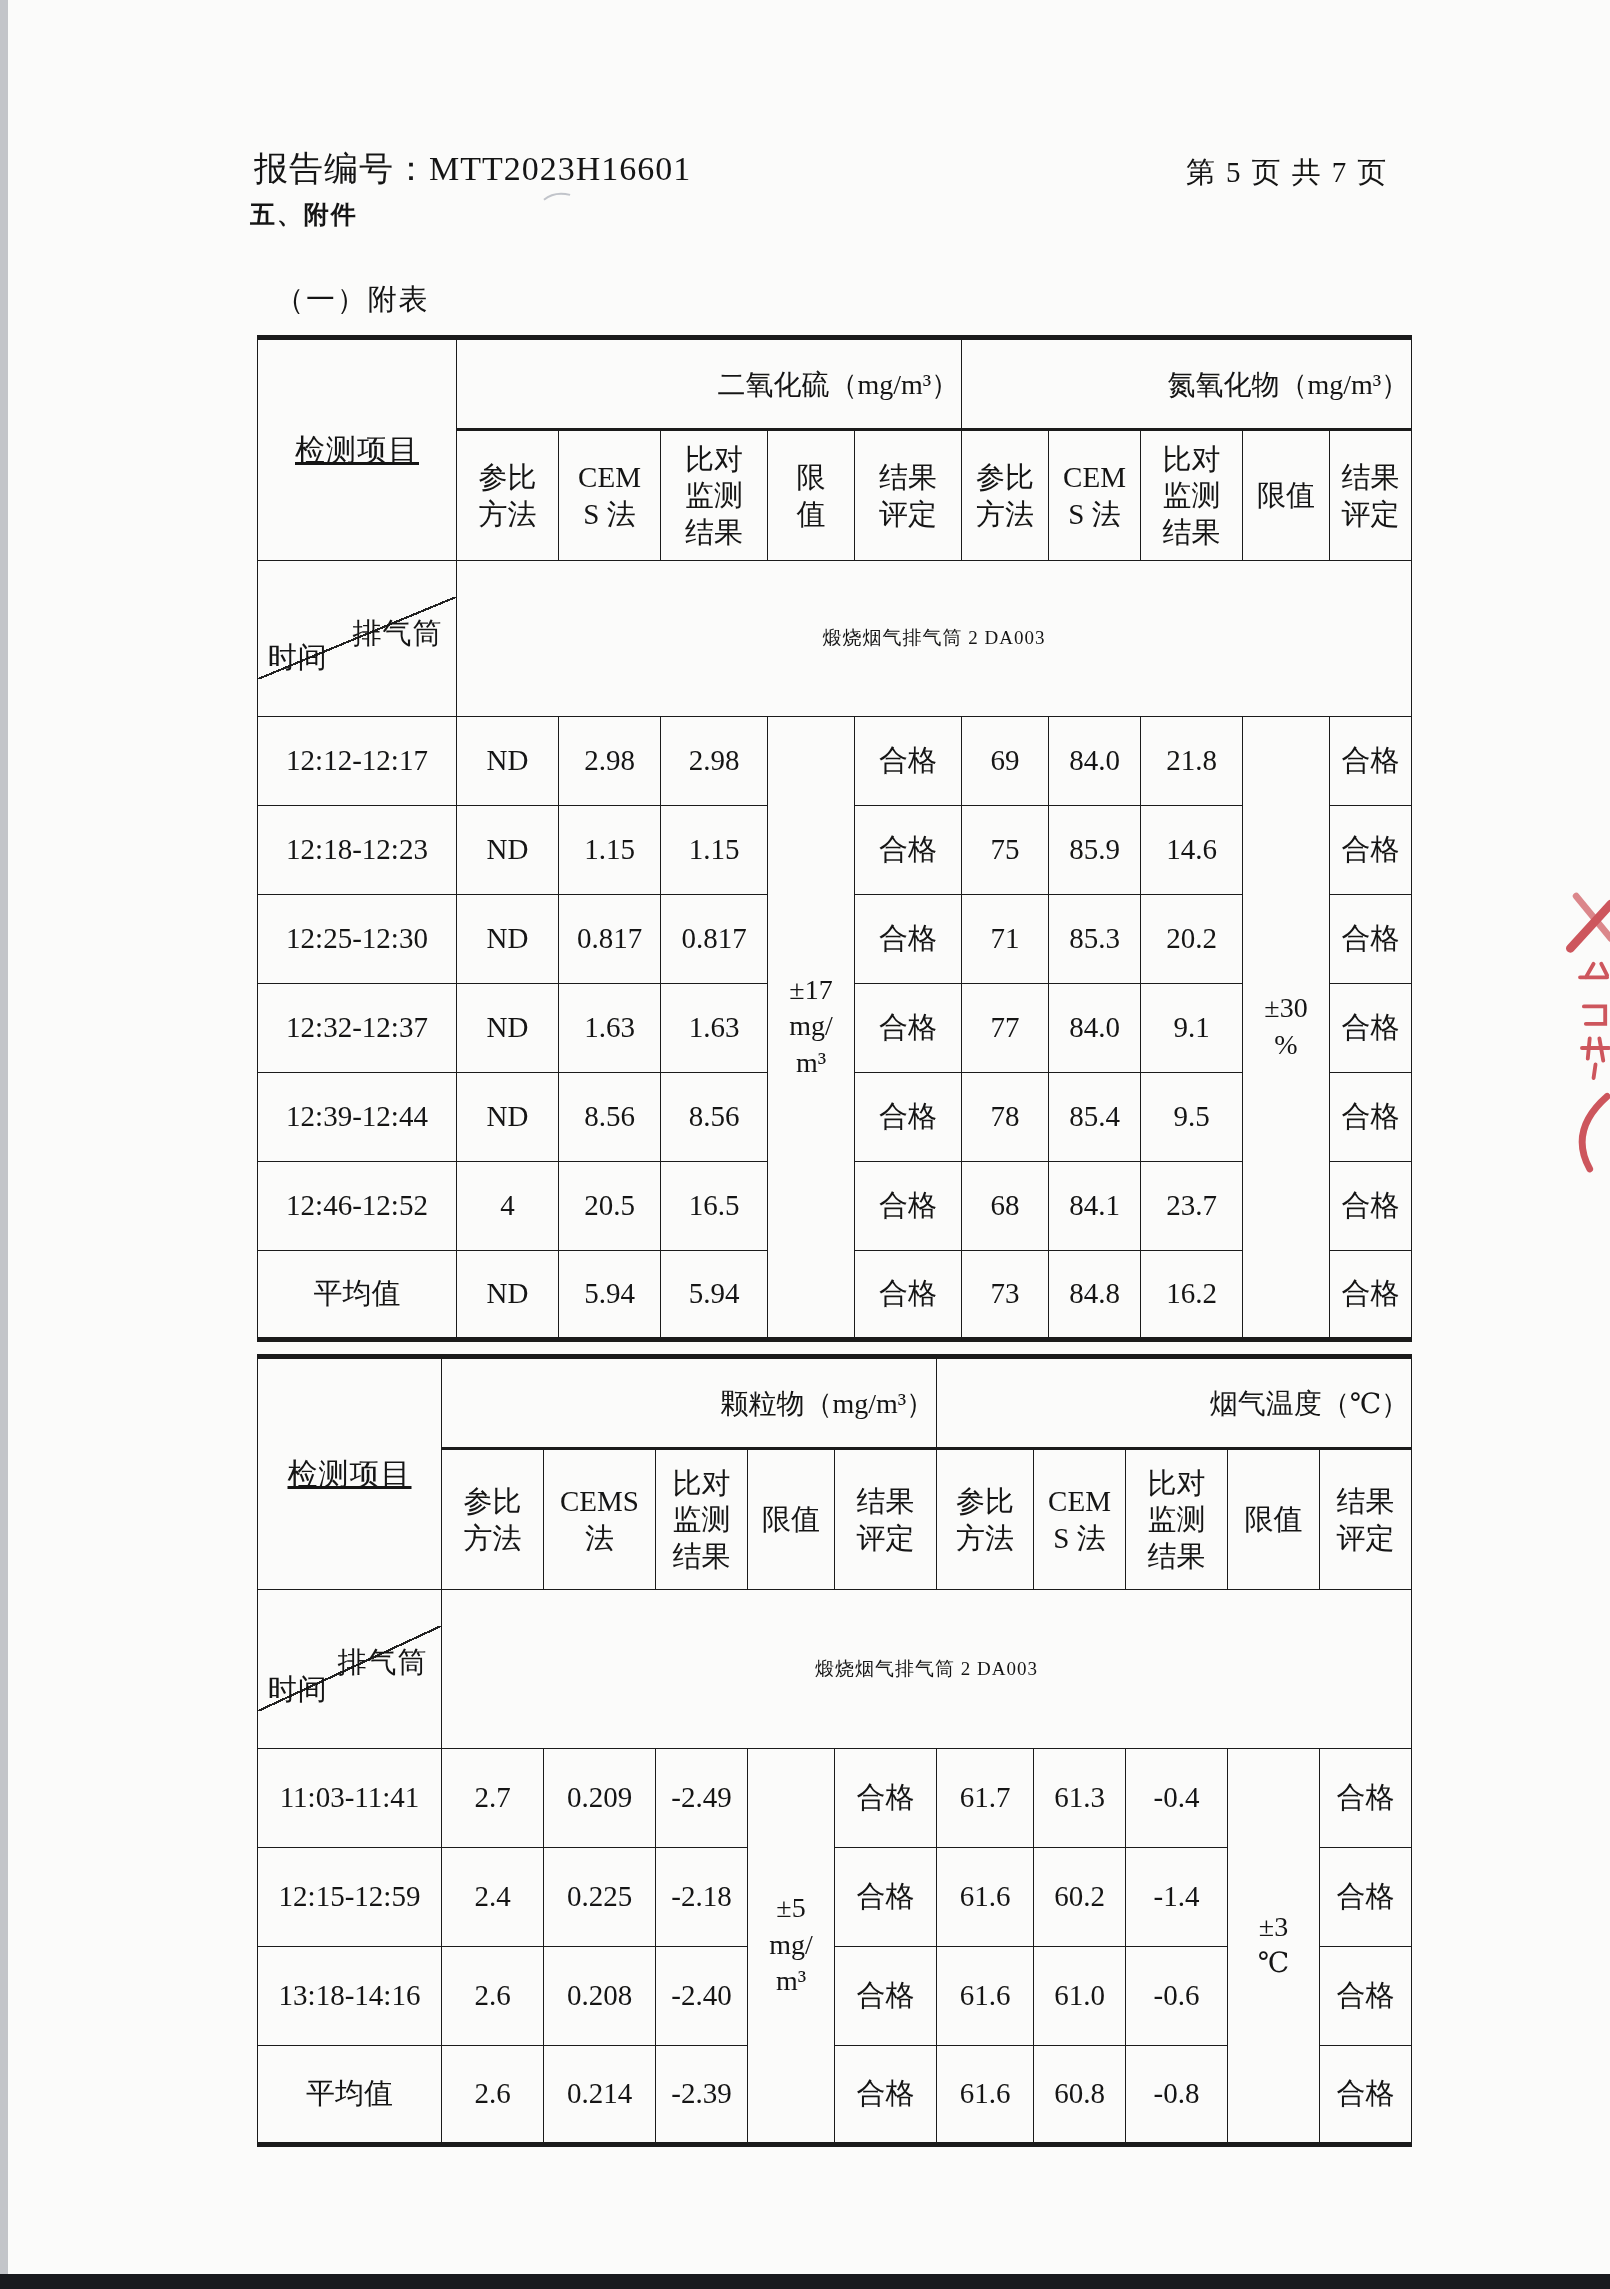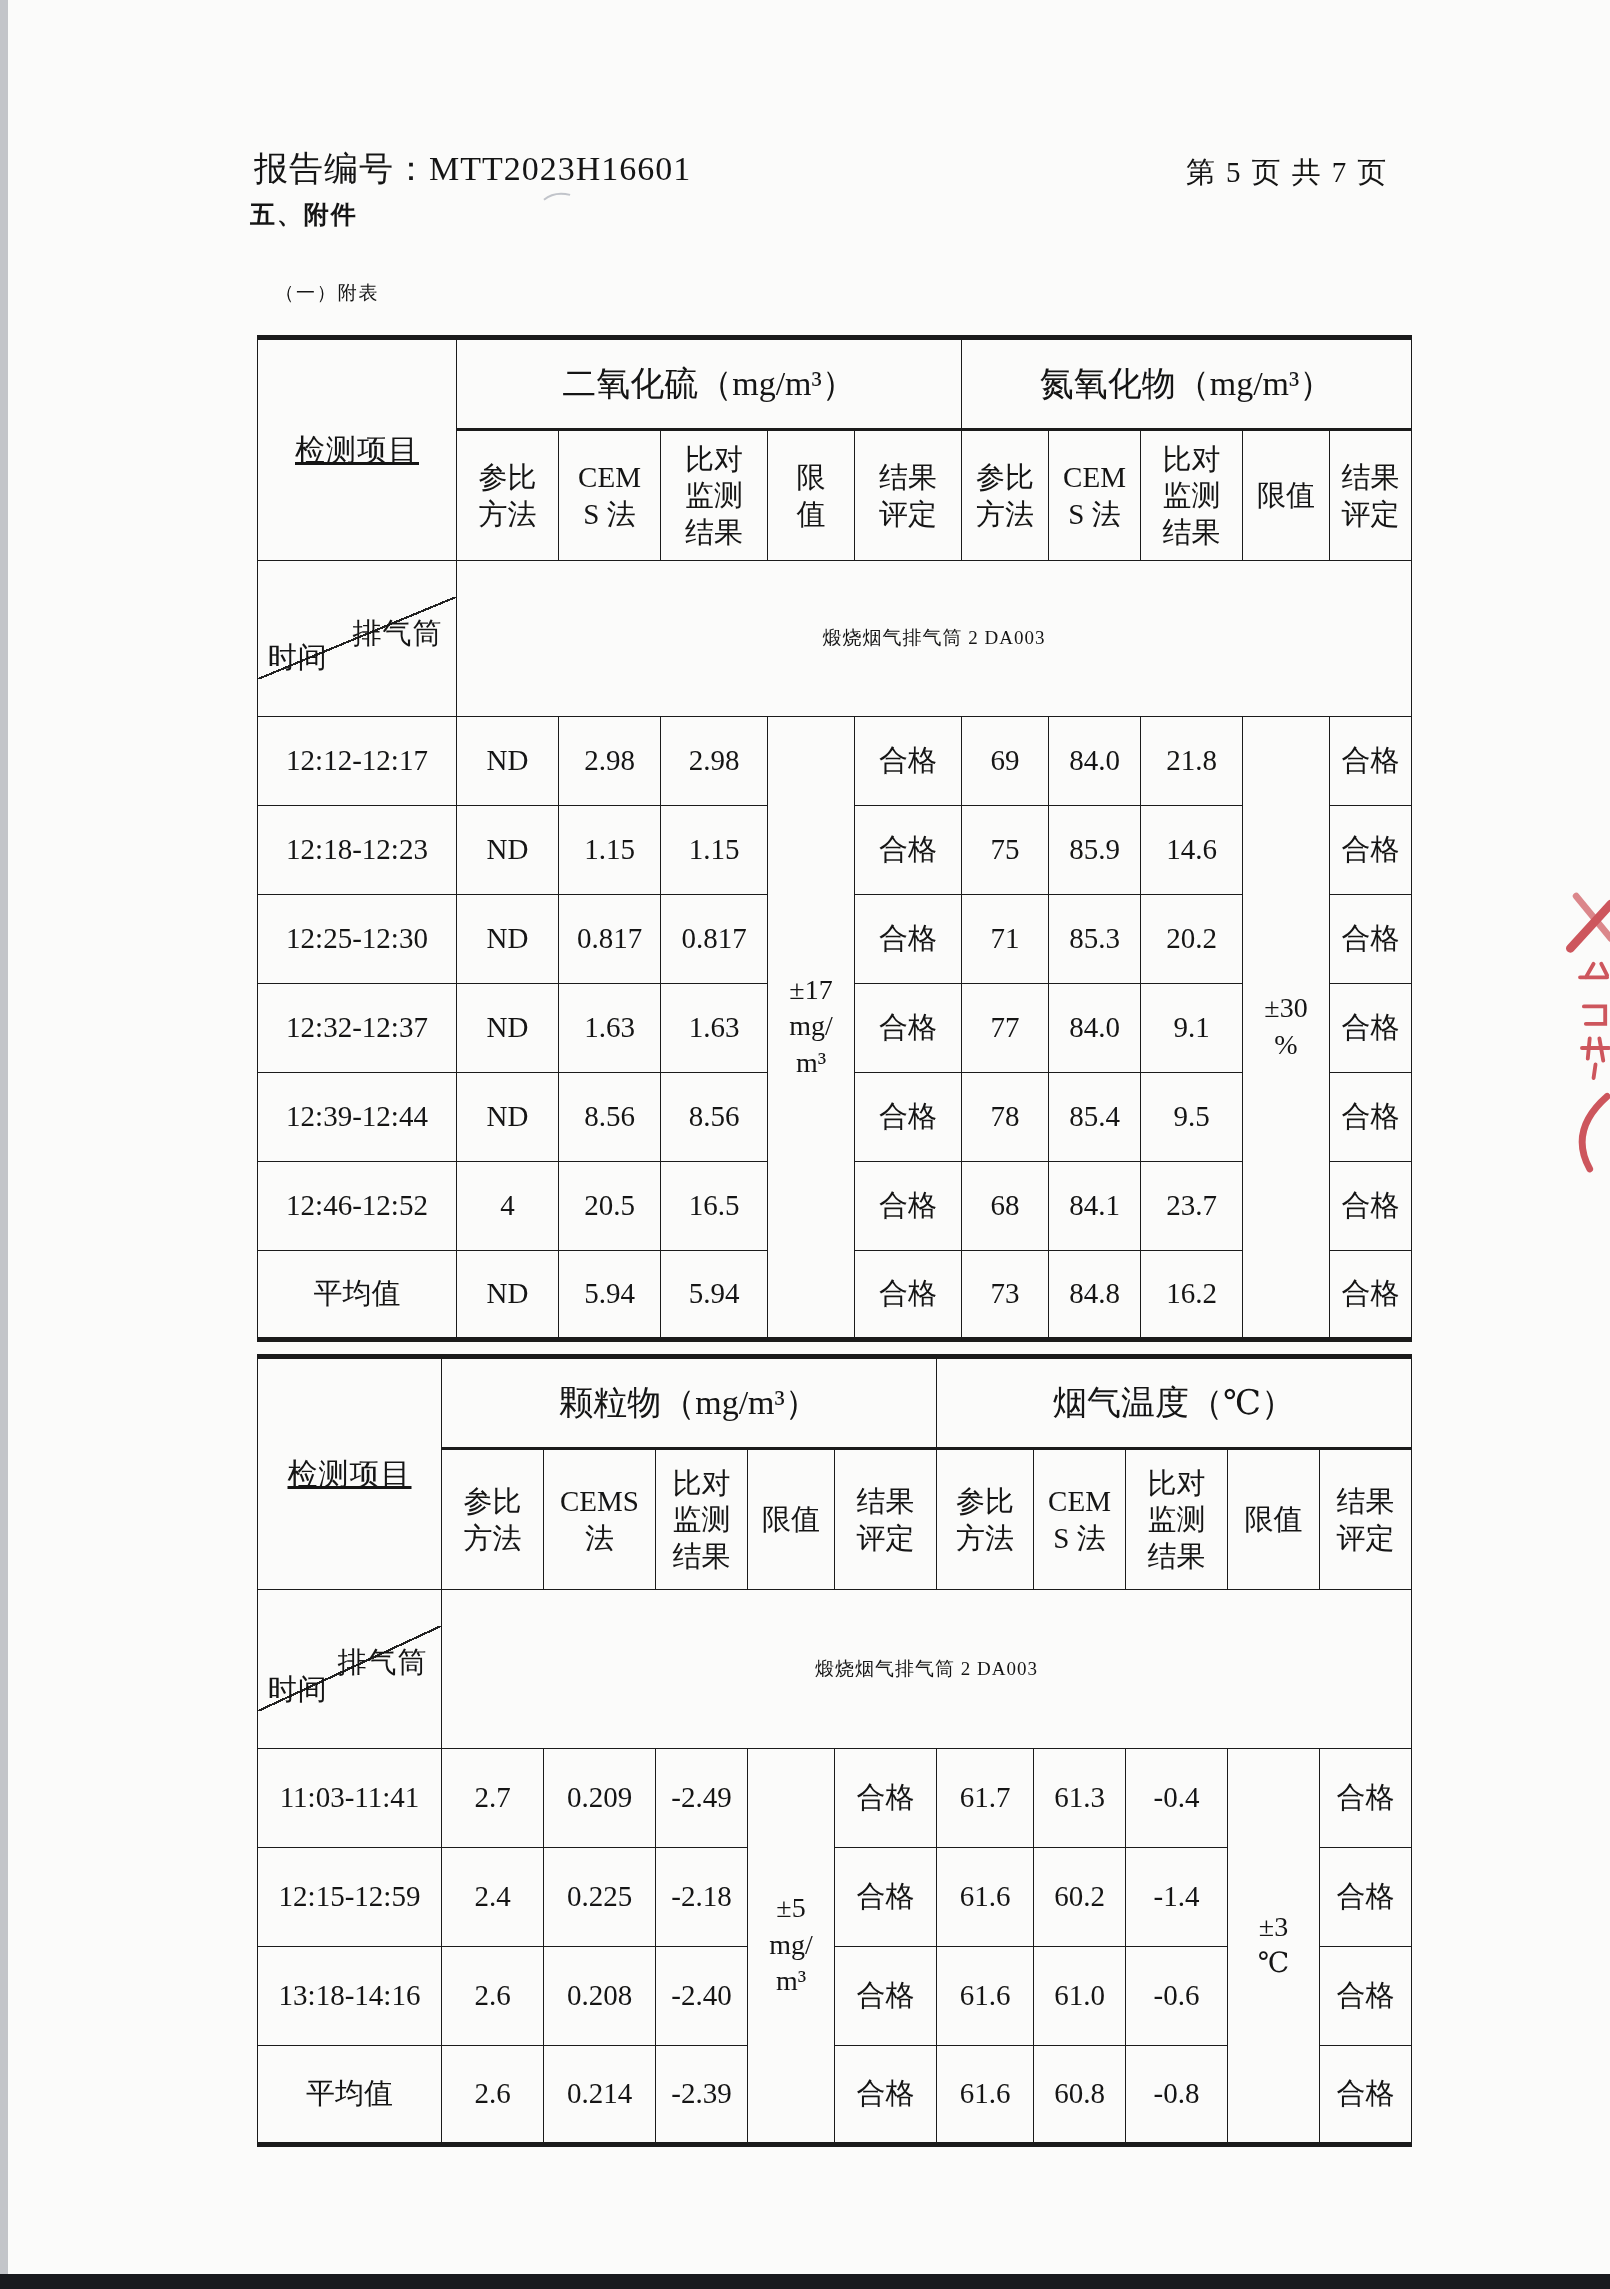--- a/index.html
+++ b/index.html
@@ -7,35 +7,35 @@
     width:1611px;height:2289px;position:relative;overflow:hidden;
     background:#fbfbfa;color:#151515;
     font-family:"Liberation Serif","DejaVu Serif",serif;
   }
   .scan-edge-left{position:absolute;left:0;top:0;width:7.8px;height:100%;background:#c3c5c9;}
   .scan-edge-bottom{position:absolute;left:0;bottom:0;width:100%;height:14.6px;background:#191a1e;}
 
   .hdr-left{position:absolute;left:254px;top:146px;font-size:34px;letter-spacing:1px;}
   .hdr-right{position:absolute;left:1186px;top:153px;font-size:29px;letter-spacing:1.9px;}
   .sec-title{position:absolute;left:250px;top:198px;font-size:25px;font-weight:bold;letter-spacing:1.9px;}
-  .subsec-title{position:absolute;left:275px;top:280px;font-size:19px;letter-spacing:1.9px;font-family:Liberation Mono, monospace;}
+  .subsec-title{position:absolute;left:275px;top:280px;font-size:29px;letter-spacing:1.9px;font-family:Liberation Mono, monospace;}
 
   .tbl-wrap1{position:absolute;left:257px;top:335px;}
   .tbl-wrap2{position:absolute;left:257px;top:1354px;}
 
   table.grid{
     border-collapse:collapse;table-layout:fixed;
     border-top:5.8px solid #1b1b1b;border-bottom:5.8px solid #1b1b1b;
     border-left:1.9px solid #1b1b1b;border-right:1.9px solid #1b1b1b;
   }
   .grid td{
     border:1.9px solid #1b1b1b;text-align:center;vertical-align:middle;
     font-size:29px;line-height:1.25;white-space:pre-line;padding:0 1.9px;
   }
-  .grid td.group-title{border-bottom:3.9px solid #1b1b1b;font-size:34px;}
+  .grid td.group-title{border-bottom:3.9px solid #1b1b1b;font-size:28px;text-align:right;}
   .grid td.corner{font-size:30px;letter-spacing:1px;text-decoration:underline;}
   .grid td.stack{font-size:19px;letter-spacing:1px;}
   .grid td.limit{font-size:28px;line-height:1.3;}
   .t1 tr.r-group{height:92px;}
   .t1 tr.r-sub{height:131px;}
   .t1 tr.r-diag{height:82px;}
   .t1 tr.r-data{height:89px;}
   .t2 tr.r-group{height:92px;}
   .t2 tr.r-sub{height:141px;}
   .t2 tr.r-diag{height:85px;}

